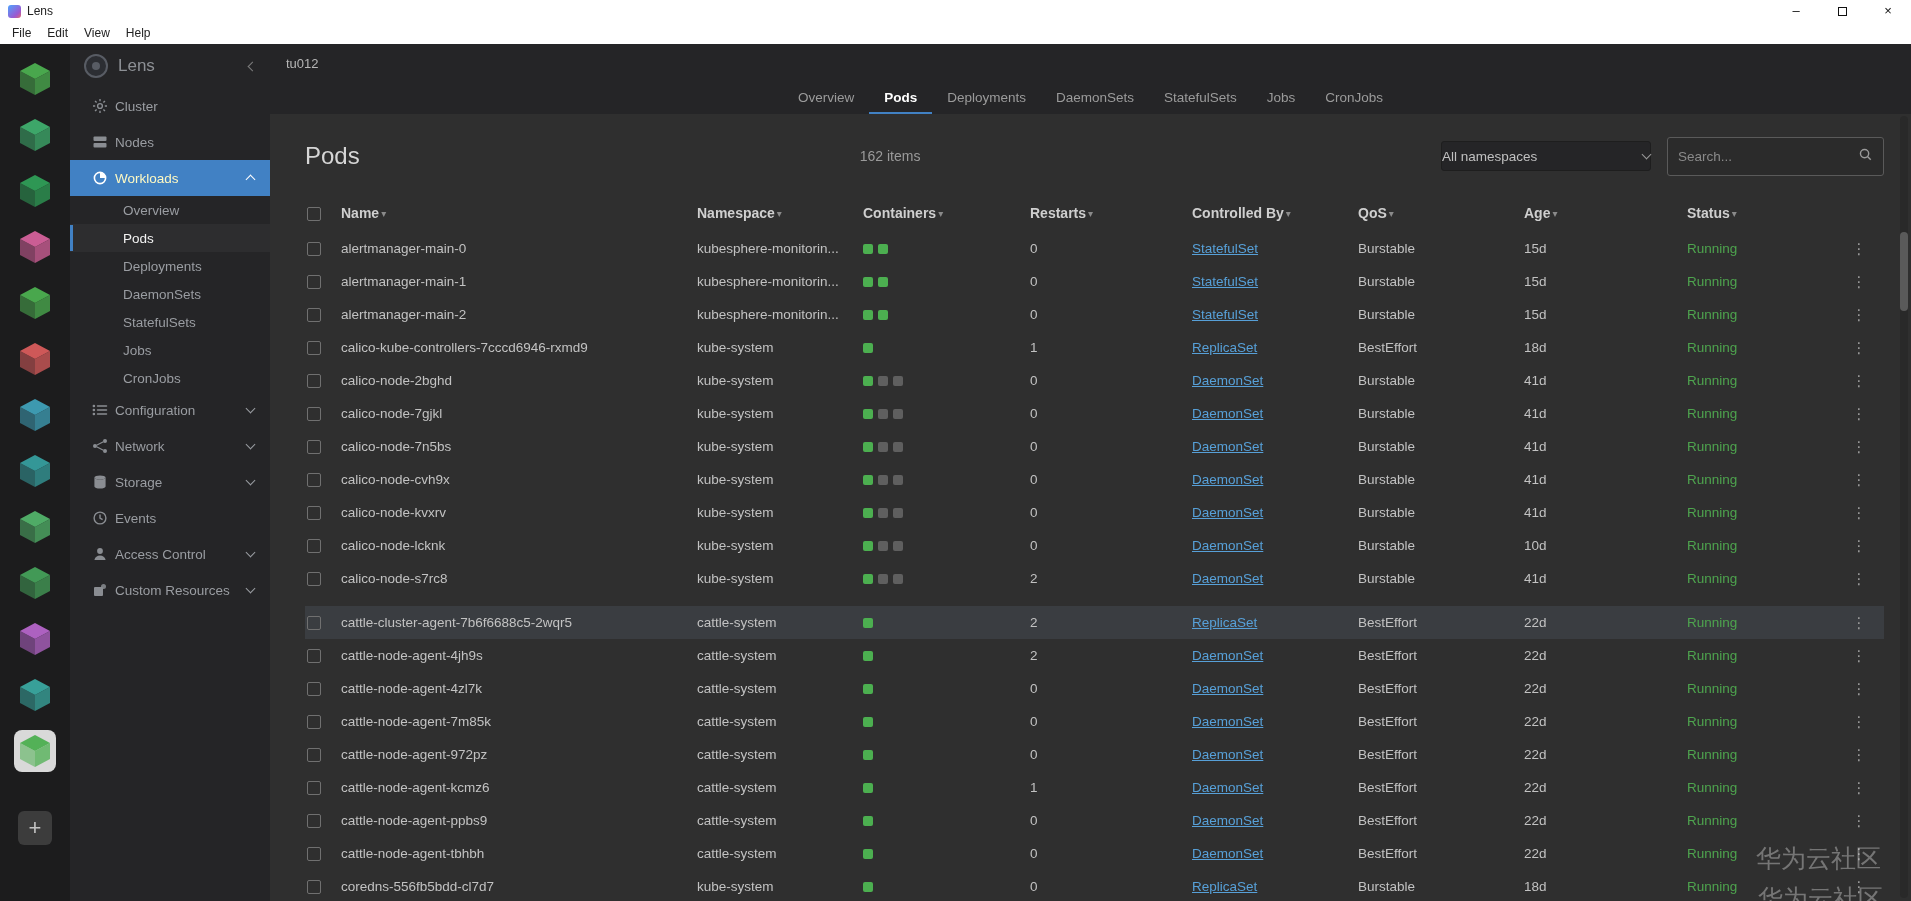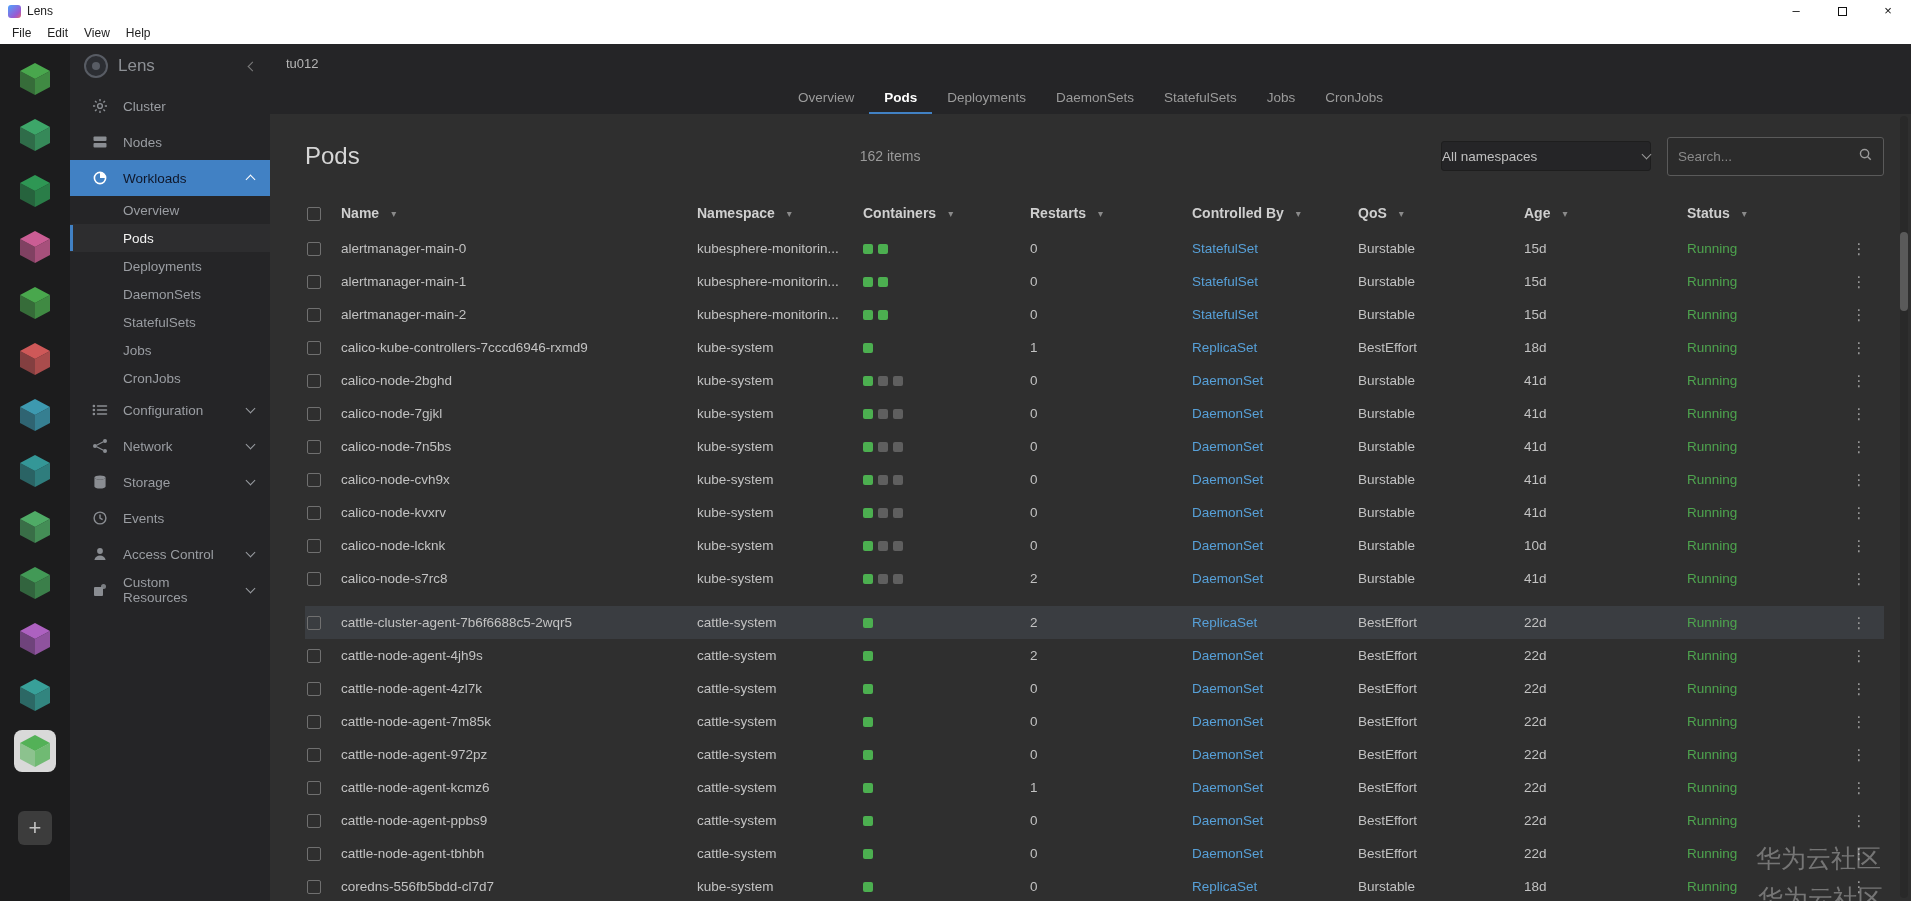--- a/index.html
+++ b/index.html
@@ -29,25 +29,25 @@
   .sidebar-header { height:44px; display:flex; align-items:center; padding:0 14px 0 14px; gap:10px; flex:none; }
   .brand-logo { width:24px; height:24px; border-radius:50%; background:#2c2e33; border:2px solid #585c64; position:relative; flex:none; }
   .brand-logo::after { content:""; position:absolute; left:6px; top:6px; width:8px; height:8px; border-radius:50%; background:#585c64; }
   .brand-name { font-size:17px; color:#8d9095; flex:1; }
   .chev { display:inline-block; width:7px; height:7px; border-right:1.6px solid currentColor; border-bottom:1.6px solid currentColor; }
   .chev.down { transform:rotate(45deg); margin-top:-3px; }
   .chev.up { transform:rotate(225deg); margin-top:3px; }
   .chev.left { transform:rotate(135deg); }
   .collapse-btn { color:#7d7d7d; cursor:pointer; display:flex; align-items:center; }
 
-  .side-item { height:36px; display:flex; align-items:center; gap:14px; padding:0 16px 0 21px; font-size:13.5px; color:#9a9d a2; color:#9a9da2; cursor:pointer; flex:none; }
+  .side-item { height:36px; display:flex; align-items:center; gap:6px; padding:0 16px 0 21px; font-size:13.5px; color:#9a9d a2; color:#9a9da2; cursor:pointer; flex:none; }
   .side-item .icon { width:18px; display:flex; justify-content:center; color:#8a8d92; }
   .side-item .lbl { flex:1; }
   .side-item .chev { color:#9a9da2; }
-  .side-item.active-parent { background:var(--accent); color:#0f172a; }
+  .side-item.active-parent { background:var(--accent); color:#fef9c3; }
   .side-item.active-parent .icon, .side-item.active-parent .chev { color:#fff; }
   .side-sub { height:28px; display:flex; align-items:center; padding-left:53px; font-size:13.5px; color:#9a9da2; cursor:pointer; position:relative; flex:none; }
   .side-sub.selected { color:#f2f2f2; background:rgba(255,255,255,0.04); }
   .side-sub.selected::before { content:""; position:absolute; left:0; top:1px; bottom:1px; width:3px; background:var(--accent); }
 
   .main { flex:1; display:flex; flex-direction:column; min-width:0; position:relative; }
   .topbar { height:39px; background:#252527; display:flex; align-items:center; padding-left:16px; font-size:13px; color:#b6b6b6; flex:none; }
   .tabbar { height:31px; background:#252527; display:flex; justify-content:center; flex:none; }
   .tab { display:flex; align-items:center; padding:0 15px; font-size:13.5px; color:#9b9b9b; border-bottom:2px solid transparent; cursor:pointer; }
   .tab.active { color:#ffffff; font-weight:700; border-bottom-color:var(--accent); }
@@ -58,31 +58,31 @@
   .items-count { font-size:14px; color:#9a9a9a; margin-left:500px; }
   .ns-select { margin-left:auto; width:210px; height:30px; background:#252527; border:1px solid #1e1e1e; border-radius:3px; display:flex; align-items:center; padding:0 0; font-size:13.5px; color:#c0c0c0; cursor:pointer; }
   .ns-select .chev { margin-left:auto; color:#9a9a9a; }
   .search-box { margin-left:16px; width:217px; height:39px; border:1px solid #5a5a5a; border-radius:3px; background:#2b2b2b; display:flex; align-items:center; padding:4px 10px; }
   .search-box input { flex:1; min-width:0; background:transparent; border:none; outline:none; color:#ddd; font-size:13.5px; }
   .search-box input::placeholder { color:#8a8a8a; }
 
   .table { margin-top:16px; }
   .thead, .row { display:grid; grid-template-columns:36px 356px 166px 167px 162px 166px 166px 163px 1fr 40px; align-items:center; }
   .thead { height:38px; font-size:14px; font-weight:700; color:#cfcfcf; }
-  .th { display:flex; align-items:center; gap:12px; cursor:pointer; }
+  .th { display:flex; align-items:center; gap:2px; cursor:pointer; }
   .sort { color:#8a8a8a; font-size:10px; font-weight:400; }
   .row { height:33px; font-size:13.5px; color:#c2c2c2; }
   .row.hl { background:#3a3d41;margin-top:11px; }
   .cell { overflow:hidden; white-space:nowrap; text-overflow:ellipsis; padding-right:10px; }
   .cb { width:14px; height:14px; border:1px solid #707070; border-radius:2px; display:inline-block; background:transparent; cursor:pointer; margin-left:2px; vertical-align:middle; }
   .containers { display:flex; gap:5px; align-items:center; }
   .csq { width:10px; height:10px; border-radius:2px; flex:none; }
   .csq.running { background:var(--c-running); }
   .csq.other { background:var(--c-other); }
-  .link { color:var(--link); cursor:pointer; }
+  .link { color:var(--link); text-decoration:underline; cursor:pointer; }
   .status { color:var(--status-green); }
   .kebab { text-align:center; }
   .kdots { color:#9a9a9a; font-size:15px; cursor:pointer; }
 
   .scrollbar { position:absolute; right:3px; top:72px; bottom:3px; width:8px; background:#292929; border-radius:4px; }
   .scroll-thumb { position:absolute; top:116px; left:0; width:8px; height:79px; background:#5a5a5a; border-radius:4px; cursor:pointer; }
 
   .watermark { position:absolute; right:30px; bottom:26px; font-size:25px; color:rgba(205,205,205,0.45); pointer-events:none; }
   .watermark.wm2 { right:28px; bottom:-14px; }
 </style>

